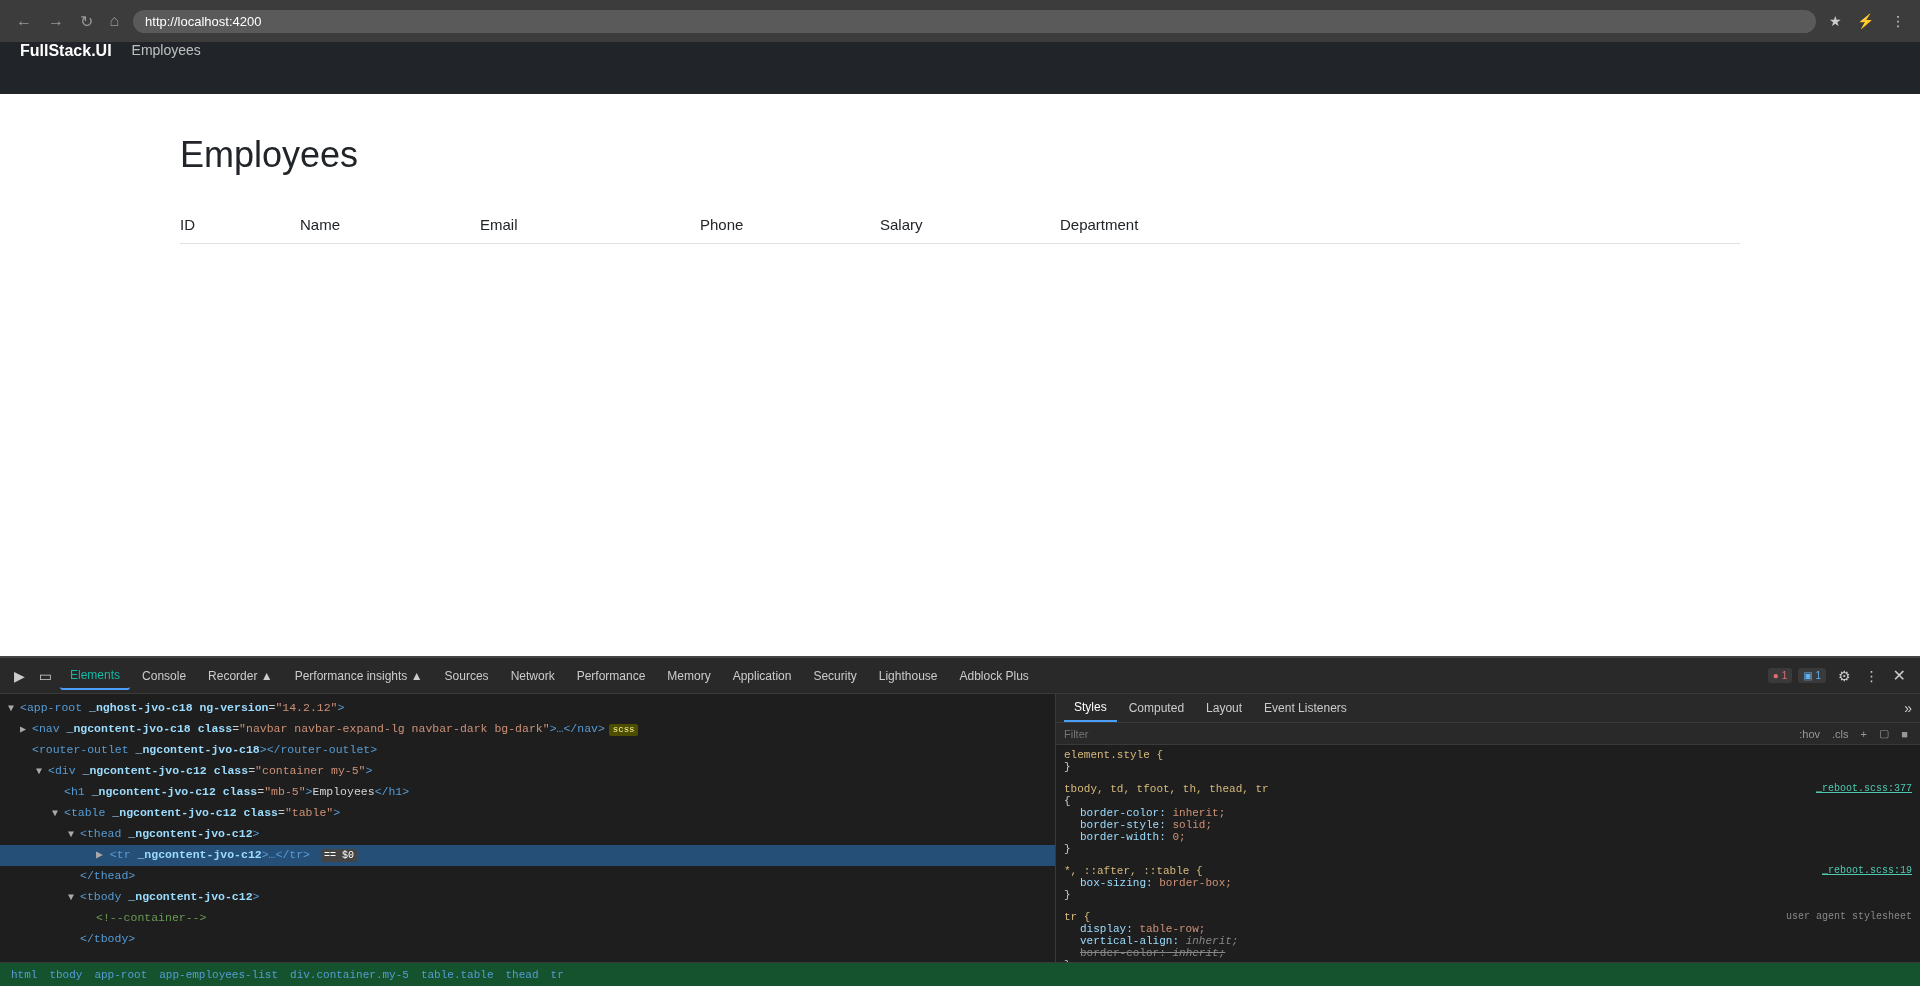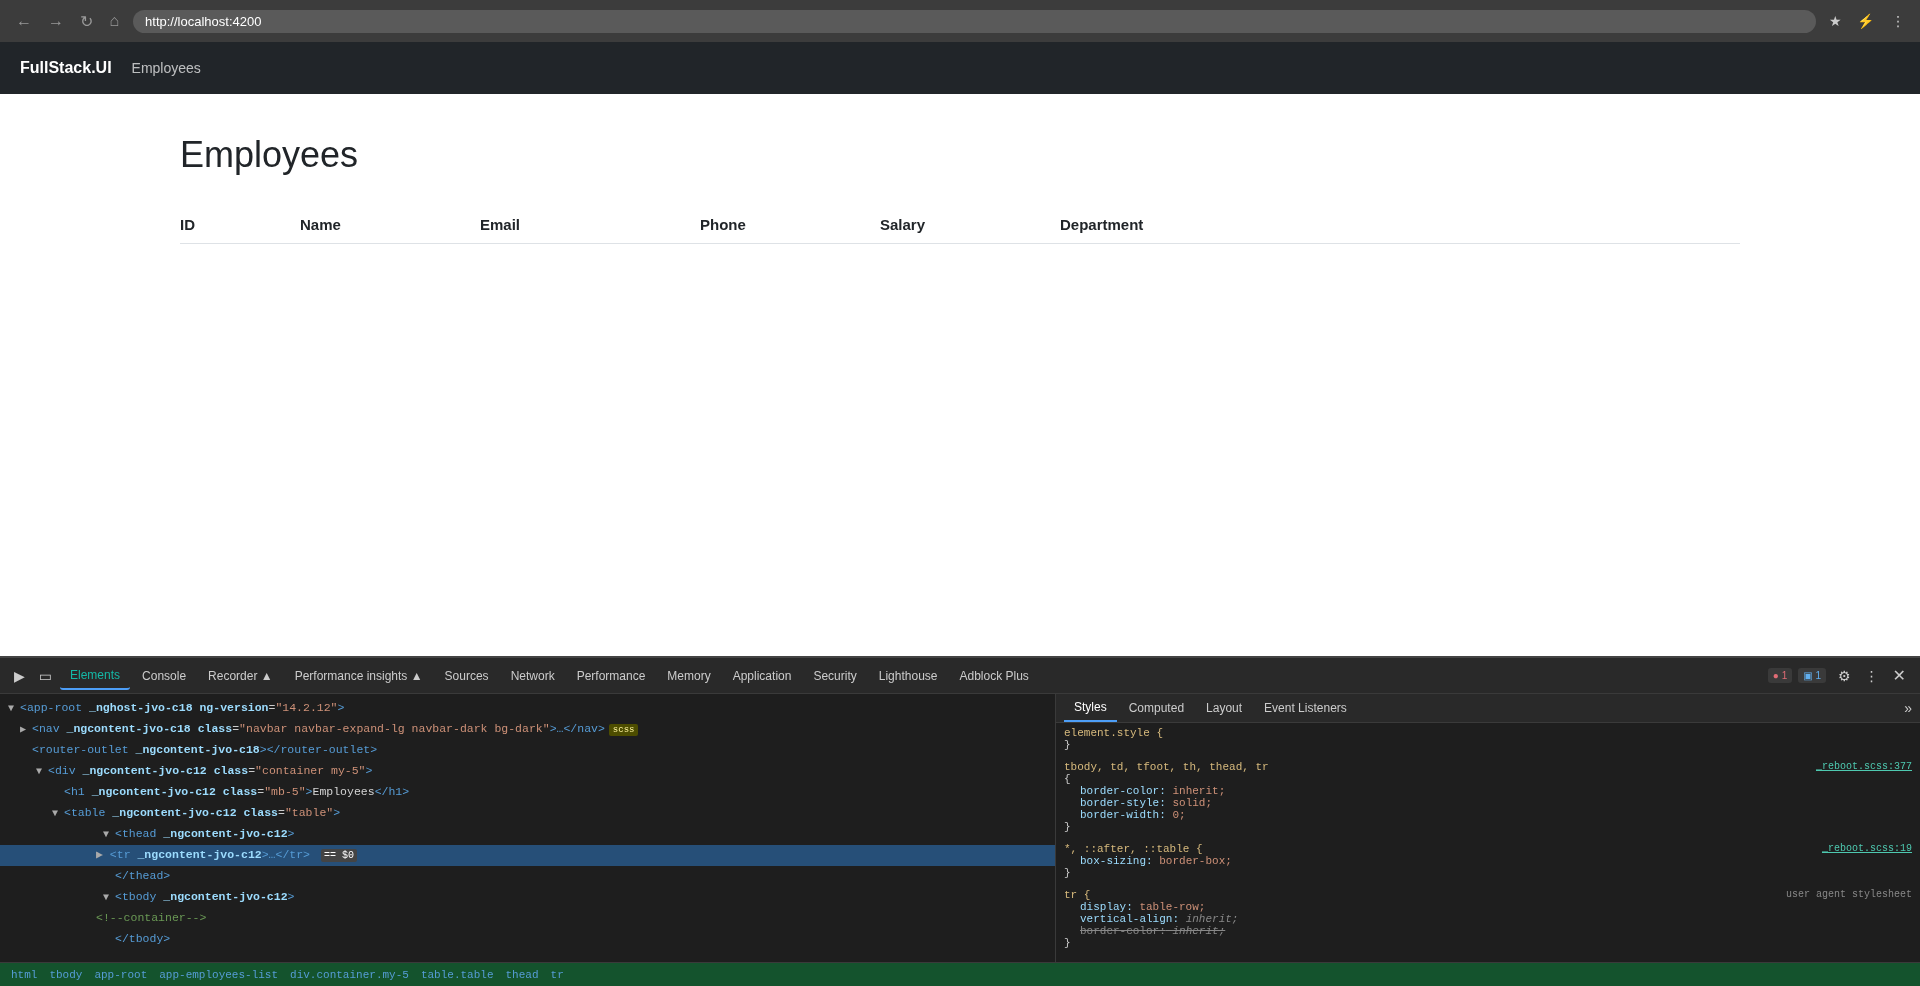--- a/index.html
+++ b/index.html
@@ -50,21 +50,21 @@
       cursor: pointer;
       font-size: 14px;
       padding: 4px 5px;
     }
 
     
     .app-navbar {
       background: #212529;
       height: 52px;
       display: flex;
-      align-items: center;
+      align-items: flex-start;
       padding: 0 20px;
       gap: 20px;
     }
     .app-brand {
       color: #fff;
       font-size: 16px;
       font-weight: bold;
     }
     .app-nav-link {
       color: rgba(255,255,255,0.7);
@@ -85,21 +85,21 @@
       color: #212529;
       margin-bottom: 30px;
     }
 
     
     .emp-table {
       width: 100%;
       border-collapse: collapse;
     }
     .emp-table thead th {
-      font-weight: 700;
+      font-weight: 400;
       color: #212529;
       text-align: left;
       padding: 10px 16px 10px 0;
       border-bottom: 1px solid #dee2e6;
       font-size: 15px;
     }
 
     
     .devtools {
       height: 330px;
@@ -185,21 +185,21 @@
       background: #4d4d00;
       color: #fff59d;
       font-size: 9px;
       padding: 1px 4px;
       border-radius: 2px;
       margin-left: 4px;
     }
     .indent-1 { padding-left: 20px; }
     .indent-2 { padding-left: 36px; }
     .indent-3 { padding-left: 52px; }
-    .indent-4 { padding-left: 68px; margin-left: 35px; }
+    .indent-4 { padding-left: 68px; }
     .indent-5 { padding-left: 84px; }
     .triangle { display: inline-block; width: 12px; color: #aaa; font-size: 10px; }
 
     
     .styles-panel {
       width: 45%;
       background: #1e1e1e;
       display: flex;
       flex-direction: column;
       overflow: hidden;
@@ -431,20 +431,28 @@
     <div class="styles-panel">
 
       <div class="styles-tabs">
         <button class="style-tab active">Styles</button>
         <button class="style-tab">Computed</button>
         <button class="style-tab">Layout</button>
         <button class="style-tab">Event Listeners</button>
         <button class="styles-more-btn">»</button>
       </div>
 
+      <div class="styles-filter-bar">
+        <input class="styles-filter-input" type="text" placeholder="Filter" style="">
+        <button class="styles-filter-btn">:hov</button>
+        <button class="styles-filter-btn">.cls</button>
+        <button class="styles-filter-btn">+</button>
+        <button class="styles-filter-btn">▢</button>
+        <button class="styles-filter-btn">■</button>
+      </div>
 
       <div class="styles-content">
 
         <div class="css-rule">
           <div><span class="css-selector">element.style {</span></div>
           <div><span class="css-brace">}</span></div>
         </div>
 
         <div class="css-rule">
           <div>

